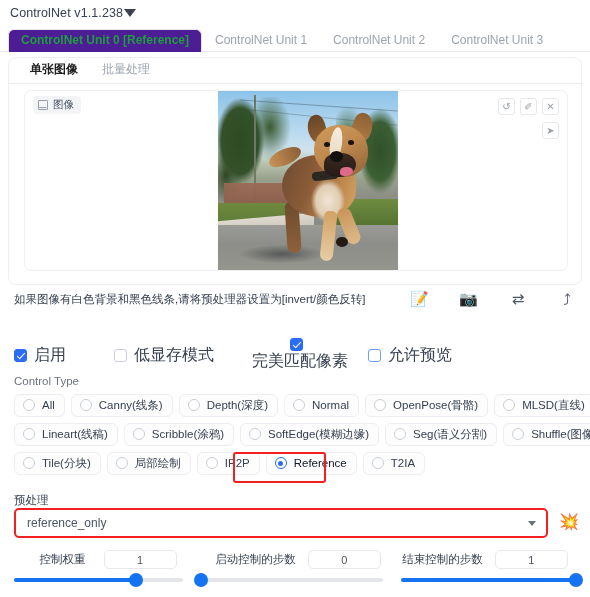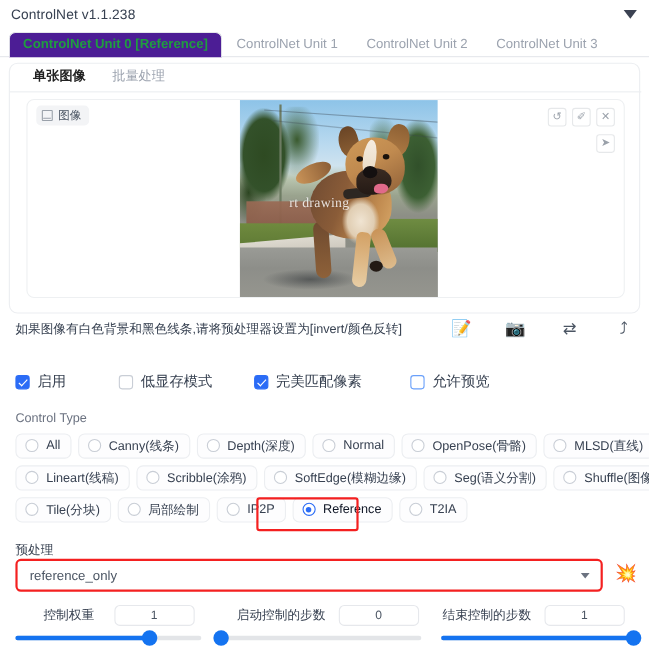--- a/index.html
+++ b/index.html
@@ -13,21 +13,21 @@
   }
   .app {
     position: relative;
     width: 590px; height: 597px;
     background: #ffffff;
   }
 
   
   .ext-header {
     position: absolute; left: 0; top: 0; width: 590px; height: 26px;
-    display: flex; align-items: center; justify-content: space-between;
+    display: flex; align-items: center; justify-content: flex-start;
     padding: 0 10px 0 10px;
   }
   .ext-title {
     font-size: 12.5px; color: #374151; letter-spacing: .1px;
   }
   .collapse-arrow {
     width: 14px; height: 14px; display: flex; align-items: center; justify-content: center;
     color: #374151; font-size: 11px; line-height: 1; cursor: pointer;
   }
   .collapse-arrow .tri {
@@ -286,24 +286,24 @@
     width: 13px; height: 13px; border-radius: 3px; border: 1px solid #c9ced6;
     background: #fff; margin-right: 7px; position: relative; flex: none;
   }
   .chk .box.on { background: #2b6cf6; border-color: #2b6cf6; }
   .chk .box.on::after {
     content: ""; position: absolute; left: 4px; top: 1px;
     width: 3px; height: 7px; border: solid #fff;
     border-width: 0 1.8px 1.8px 0; transform: rotate(43deg);
   }
   .chk .box.blue { border-color: #6aa0fa; }
-  .chk .lbl { font-size: 13px; color: #374151; }
+  .chk .lbl { font-size: 16px; color: #374151; }
   .chk.c1 { margin-right: 48px; }
   .chk.c2 { margin-right: 38px; }
-  .chk.c3 { margin-right: 44px; }
+  .chk.c3 { margin-right: 20px; flex-direction: column; }
 
   
   .ct-label {
     position: absolute; left: 14px; top: 375px; font-size: 11.5px; color: #6b7280;
   }
   .ct-rows { position: absolute; left: 14px; top: 394px; width: 566px; }
   .ct-row { display: flex; gap: 6px; margin-bottom: 6px; }
   .ct-item {
     display: flex; align-items: center; gap: 7px;
     border: 1px solid #eceef1; border-radius: 6px;
@@ -432,21 +432,20 @@
           <div class="ear-l"></div>
           <div class="ear-r"></div>
           <div class="head"></div>
           <div class="blaze"></div>
           <div class="eye-l"></div>
           <div class="eye-r"></div>
           <div class="snout"></div>
           <div class="nose"></div>
           <div class="tongue"></div>
         </div>
-        <div class="watermark">rt drawing</div>
       </div>
     </div>
   </div>
 
   <div class="hint-row">
     <div class="hint-text">如果图像有白色背景和黑色线条,请将预处理器设置为[invert/颜色反转]</div>
     <div class="hint-icons">
       <div class="hint-icon">📝</div>
       <div class="hint-icon">📷</div>
       <div class="hint-icon">⇄</div>

